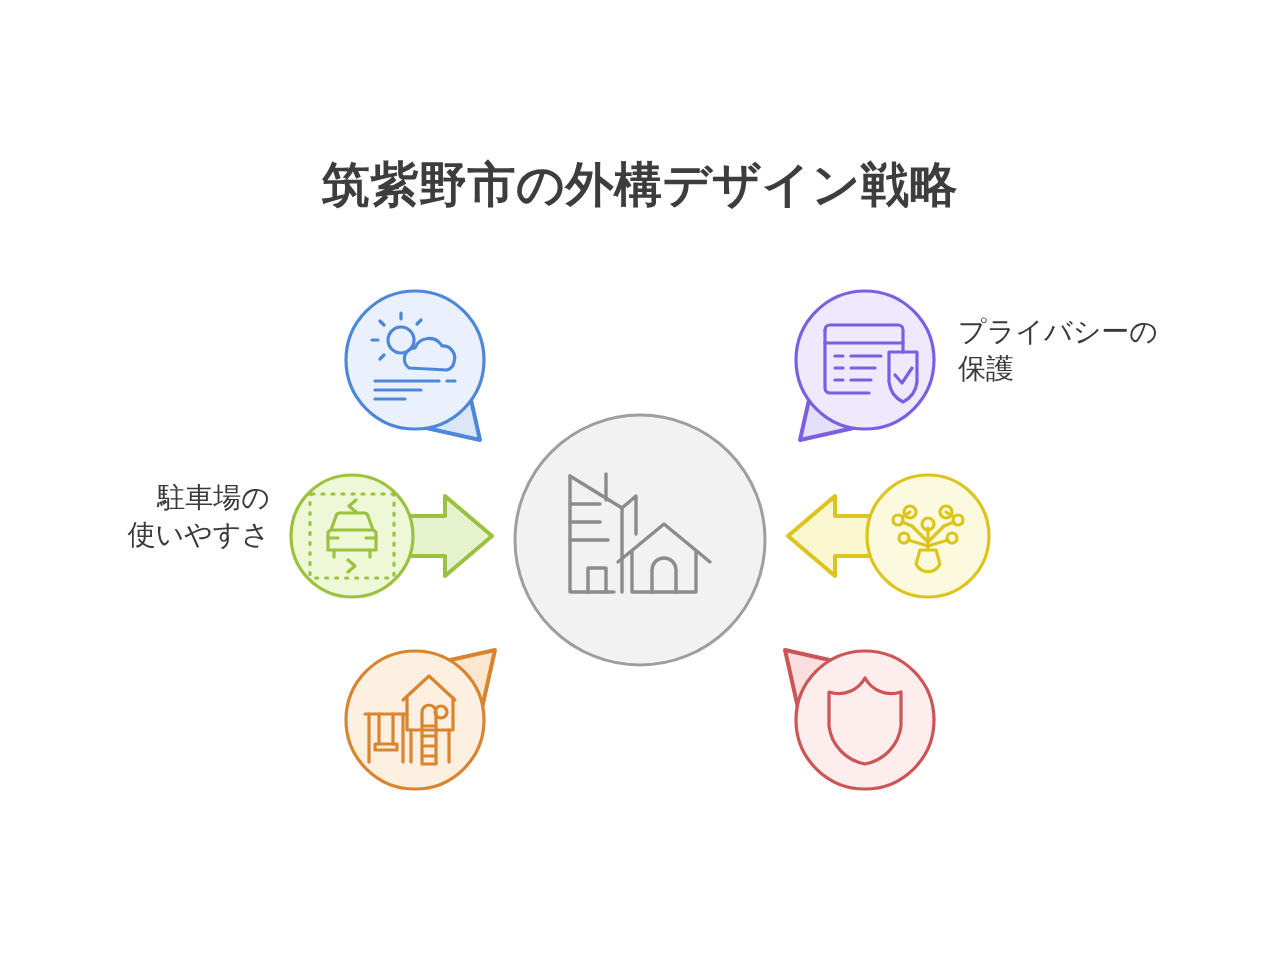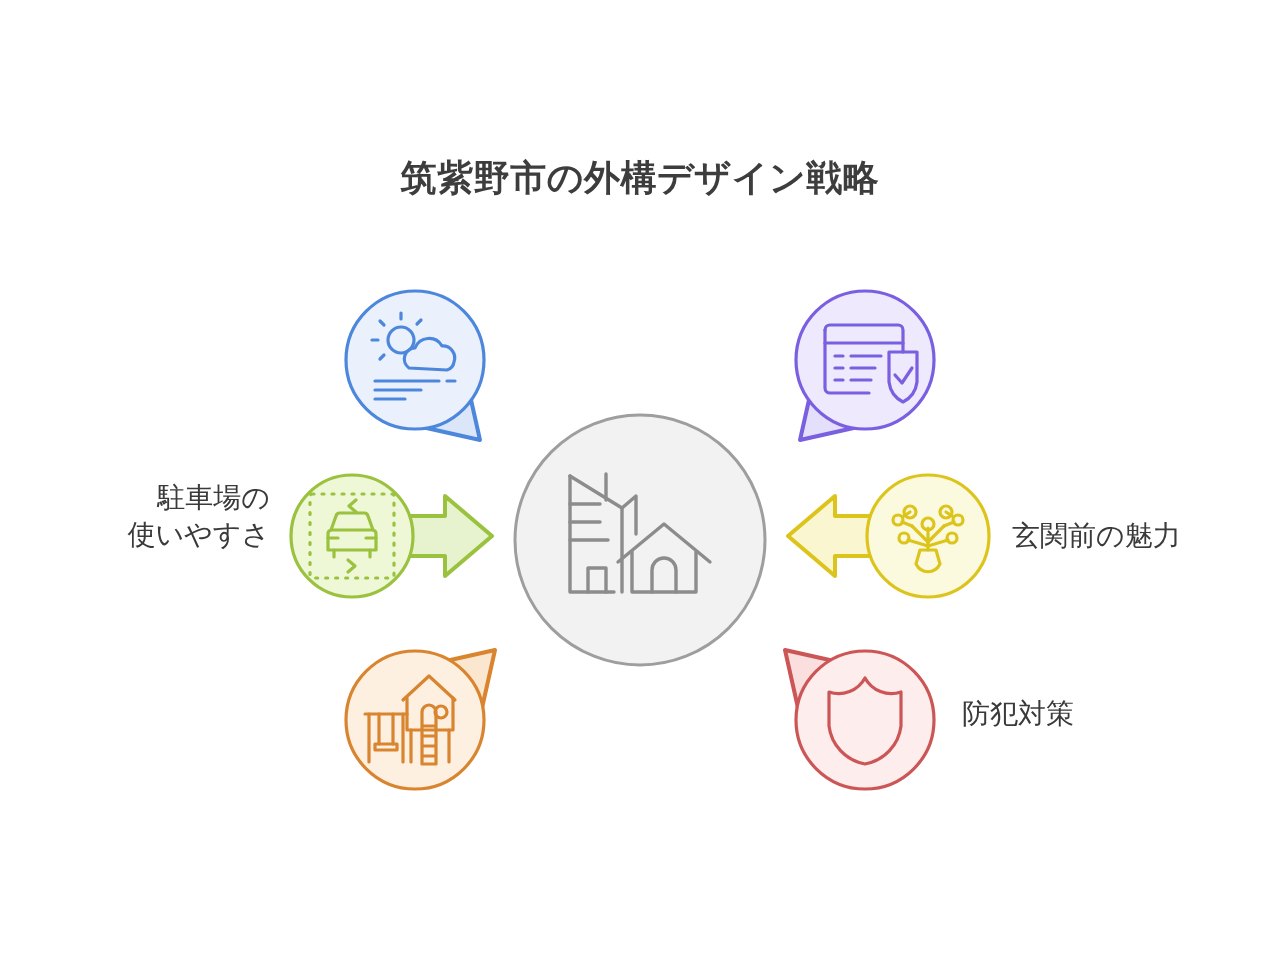--- a/index.html
+++ b/index.html
@@ -19,21 +19,21 @@
     left: 0; top: 0;
     width: 1280px;
     height: 960px;
   }
   #diagram-title {
     position: absolute;
     left: 0;
     top: 156px;
     width: 1280px;
     text-align: center;
-    font-size: 36px;
+    font-size: 48px;
     font-weight: bold;
     color: #3d3d3d;
     letter-spacing: 0.5px;
     line-height: 1.2;
   }
   .node {
     position: absolute;
   }
   .node-label {
     position: absolute;
@@ -144,20 +144,22 @@
         <path d="M 42 80 L 50 80"></path>
         <path d="M 58 80 L 82 80"></path>
         <path d="M 42 92 L 50 92"></path>
         <path d="M 58 92 L 78 92"></path>
 
         <path d="M 96 64 L 124 64 L 124 94 A 26 26 0 0 1 110 114 A 26 26 0 0 1 96 94 Z"></path>
         <path d="M 102 87 L 109 95 L 119 80"></path>
       </g>
     </svg>
   </div>
+  <div class="node-label label-right" style="left:958px;top:314px;width:260px;">プライバシーの
+保護</div>
 
   <div class="node" style="left:288px;top:472px;width:128px;height:128px;">
     <svg width="128" height="128" viewBox="0 0 128 128">
       <circle cx="64" cy="64" r="61" fill="#eef7d6" stroke="#9ac23f" stroke-width="3.2"></circle>
       <g fill="none" stroke="#9ac23f" stroke-width="3.2" stroke-linecap="round" stroke-linejoin="round">
 
         <rect x="22" y="22" width="84" height="84" rx="2" stroke-dasharray="2 8"></rect>
 
         <path d="M 40 78 L 40 62 A 4 4 0 0 1 43 58 L 48 44 A 4 4 0 0 1 52 41 L 76 41 A 4 4 0 0 1 80 44 L 85 58 A 4 4 0 0 1 88 62 L 88 78 Z"></path>
         <path d="M 43 58 L 85 58"></path>
@@ -194,21 +196,20 @@
         <circle cx="82" cy="40" r="6"></circle>
         <circle cx="34" cy="48" r="5"></circle>
         <circle cx="94" cy="48" r="5"></circle>
         <circle cx="40" cy="66" r="5"></circle>
         <circle cx="88" cy="66" r="5"></circle>
         <path d="M 46 40 L 40 44"></path>
         <path d="M 82 40 L 88 44"></path>
       </g>
     </svg>
   </div>
-  <div class="node-label label-right" style="left:1012px;top:518px;width:260px;">玄関前の魅力</div>
 
   <div class="node" style="left:343px;top:648px;width:144px;height:144px;">
     <svg width="144" height="144" viewBox="0 0 144 144">
       <circle cx="72" cy="72" r="69" fill="#fdf0e1" stroke="#d9842f" stroke-width="3.2"></circle>
       <g fill="none" stroke="#d9842f" stroke-width="3.2" stroke-linecap="round" stroke-linejoin="round">
 
         <path d="M 60 52 L 86 28 L 112 52"></path>
 
         <path d="M 64 50 L 64 82 L 110 82 L 110 50"></path>
 
@@ -235,15 +236,14 @@
   </div>
 
   <div class="node" style="left:793px;top:648px;width:144px;height:144px;">
     <svg width="144" height="144" viewBox="0 0 144 144">
       <circle cx="72" cy="72" r="69" fill="#fdeded" stroke="#cc5556" stroke-width="3.2"></circle>
       <g fill="none" stroke="#cc5556" stroke-width="3.2" stroke-linecap="round" stroke-linejoin="round">
         <path d="M 36 44 A 30 30 0 0 0 72 30 A 30 30 0 0 0 108 44 L 108 78 A 44 44 0 0 1 72 116 A 44 44 0 0 1 36 78 Z"></path>
       </g>
     </svg>
   </div>
-  <div class="node-label label-right" style="left:962px;top:696px;width:260px;">防犯対策</div>
 
 </div>
 
 </body></html>

